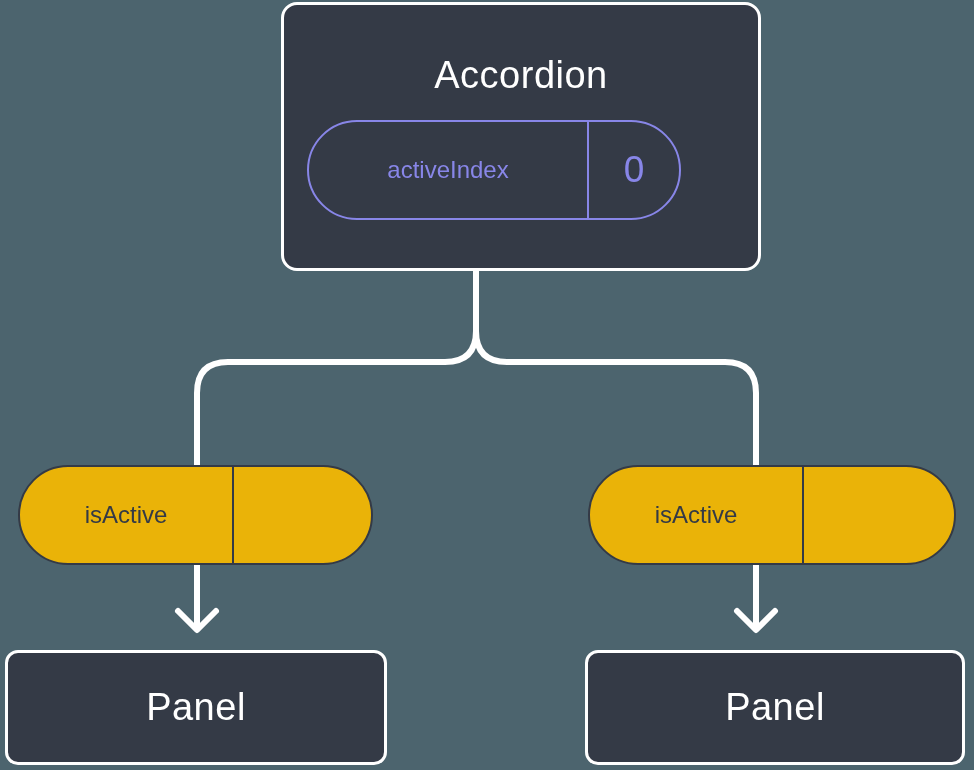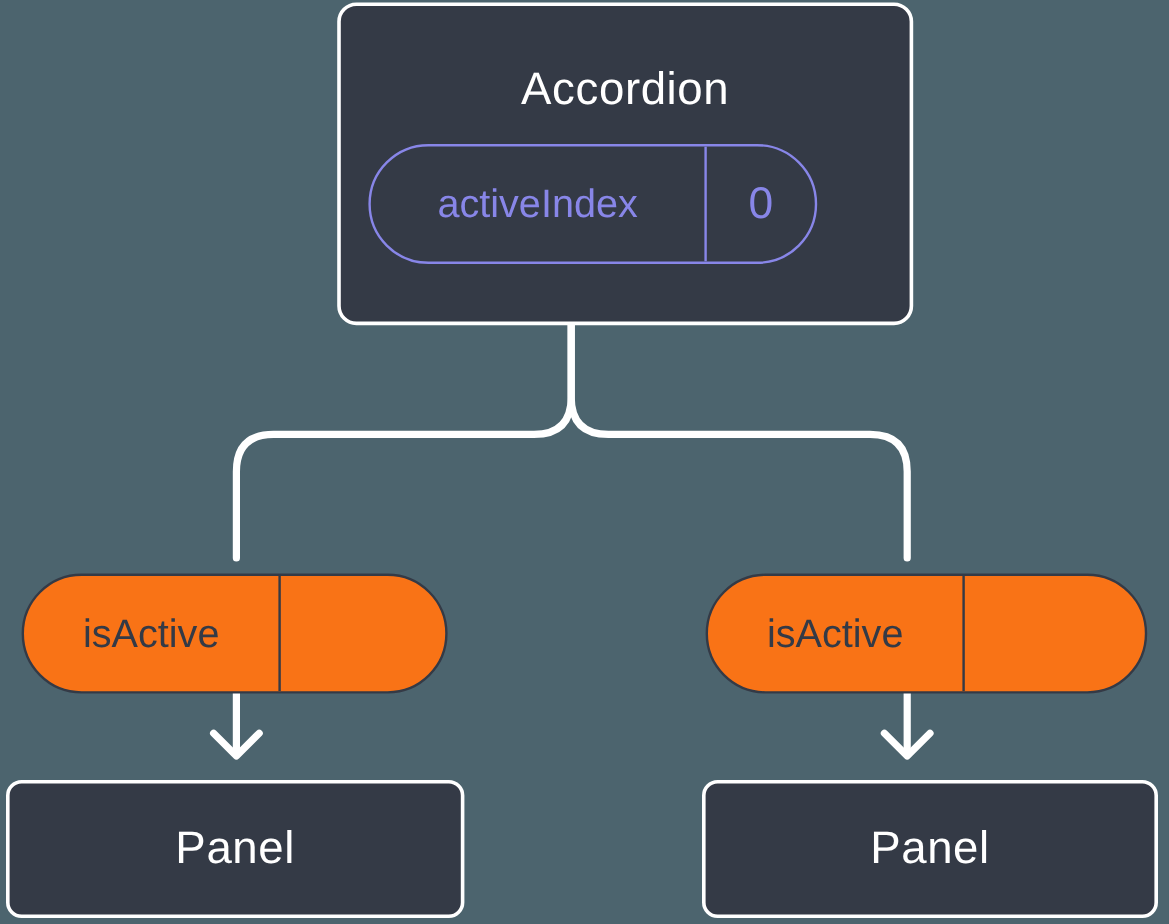--- a/index.html
+++ b/index.html
@@ -52,36 +52,35 @@
     box-sizing: border-box;
     display: flex;
     align-items: stretch;
     overflow: hidden;
     z-index: 3;
   }
   .pill-seg {
     display: flex;
     align-items: center;
     justify-content: center;
-    font-size: 33px;
+    font-size: 24px;
   }
   .state-pill-root {
     left: 307px; top: 120px; width: 374px;
     border: 2px solid #8886e8;
     background: transparent;
     color: #8886e8;
   }
   .state-pill-root .seg-name  { flex: 0 0 278px; border-right: 2px solid #8886e8; }
   .state-pill-root .seg-value { flex: 1 1 auto; font-size: 37px; }
   .state-pill {
     top: 465px;
-    background: #f97316;
+    background: #eab308;
     border: 2px solid #343a46;
     color: #343a46;
-    margin-top: 13px;
   }
   .state-pill .seg-name  { flex: 0 0 212px; border-right: 2px solid #343a46; }
   .state-pill .seg-value { flex: 1 1 auto; }
   .pill-left  { left: 18px;  width: 355px; }
   .pill-right { left: 588px; width: 368px; }
 </style>
 </head>
 <body>
 
 <div class="stage">

